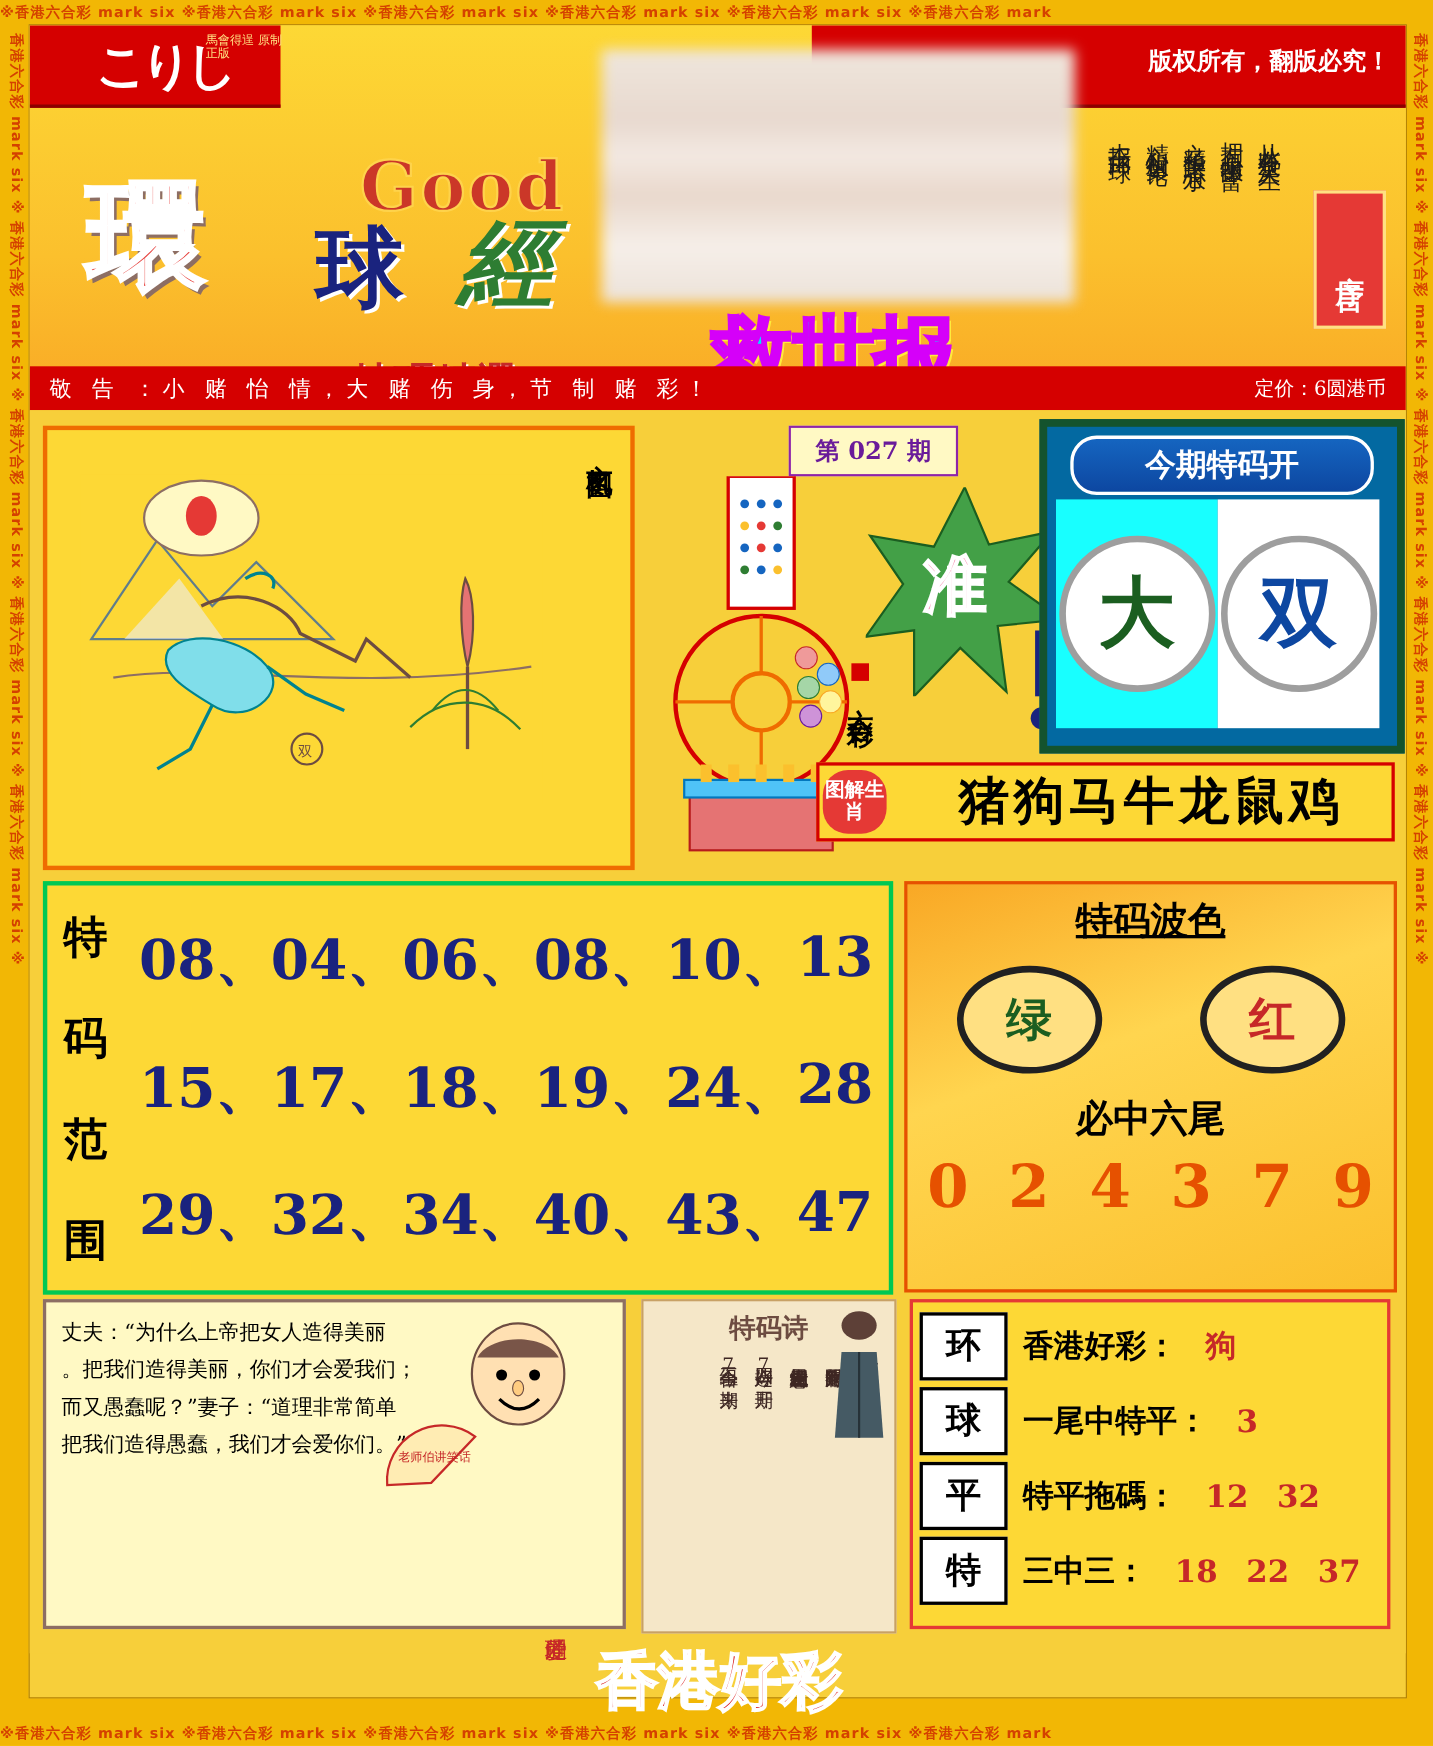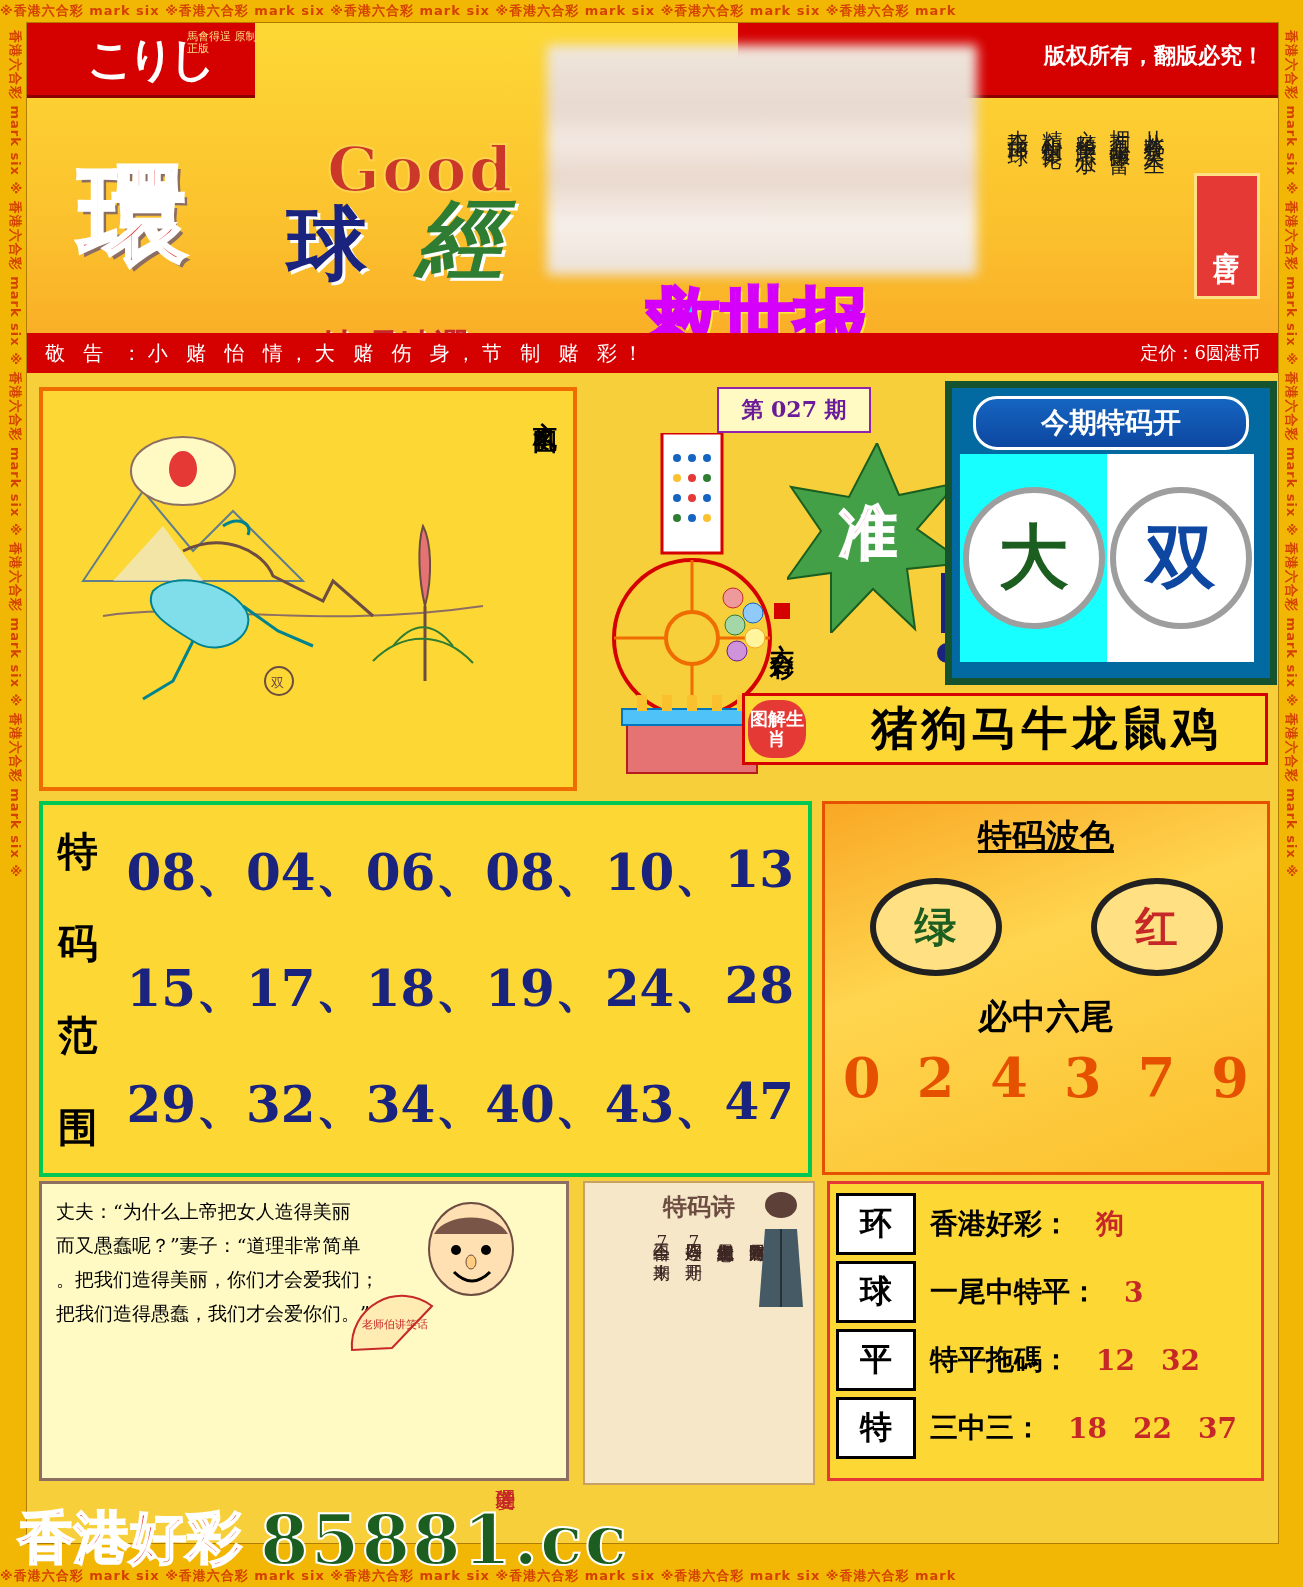--- a/index.html
+++ b/index.html
@@ -107,21 +107,21 @@
   .scroll-head{position:absolute;right:6px;top:6px;width:52px;height:120px;}
 
   
   .tip-box{position:absolute;left:800px;top:808px;width:437px;height:300px;background:#fdd835;border:3px solid #e53935;padding:6px;box-sizing:border-box;}
   .tip-row{display:flex;align-items:center;height:68px;}
   .tip-key{width:74px;height:56px;background:#fff;border:3px solid #000;color:#000;font-size:32px;font-weight:bold;display:flex;align-items:center;justify-content:center;font-family:"DejaVu Serif",serif;}
   .tip-val{flex:1;padding-left:14px;font-size:28px;font-weight:bold;color:#000;font-family:"DejaVu Serif",serif;display:flex;align-items:center;gap:26px;}
   .tip-val .num{color:#c62828;}
 
   
-  .ad{position:absolute;left:0;bottom:0;width:1290px;height:96px;display:flex;align-items:center;gap:18px;padding-left:18px;box-sizing:border-box;}
+  .ad{position:absolute;left:0;bottom:0;width:1290px;height:96px;display:flex;align-items:center;gap:18px;padding-left:18px;box-sizing:border-box;flex-direction:column;}
   .ad .t1{font-size:56px;font-weight:bold;color:#d50000;-webkit-text-stroke:2px #fff;font-family:"DejaVu Serif",serif;}
   .ad .t2{font-size:70px;font-weight:bold;color:#1b5e20;-webkit-text-stroke:2px #fff;font-family:"DejaVu Serif",serif;letter-spacing:2px;}
 </style>
 </head>
 <body>
 
 <div class="page">
 
   <div class="strip top">※香港六合彩 mark six ※香港六合彩 mark six ※香港六合彩 mark six ※香港六合彩 mark six ※香港六合彩 mark six ※香港六合彩 mark</div>
   <div class="strip bottom">※香港六合彩 mark six ※香港六合彩 mark six ※香港六合彩 mark six ※香港六合彩 mark six ※香港六合彩 mark six ※香港六合彩 mark</div>
@@ -306,22 +306,22 @@
           <span>2</span>
           <span>4</span>
           <span>3</span>
           <span>7</span>
           <span>9</span>
         </div>
       </div>
 
       <div class="joke-box">
         <div class="joke-text">丈夫：“为什么上帝把女人造得美丽</div>
+        <div class="joke-text">。把我们造得美丽，你们才会爱我们；</div>
         <div class="joke-text">而又愚蠢呢？”妻子：“道理非常简单</div>
-        <div class="joke-text">。把我们造得美丽，你们才会爱我们；</div>
         <div class="joke-text">把我们造得愚蠢，我们才会爱你们。”</div>
         <svg class="joke-face" viewBox="0 0 110 110">
           <ellipse cx="55" cy="55" rx="42" ry="46" fill="#ffe0b2" stroke="#6d4c41" stroke-width="2"></ellipse>
           <path d="M18 40 C30 18 80 18 92 40" fill="#795548"></path>
           <circle cx="40" cy="56" r="5" fill="#000"></circle>
             <circle cx="70" cy="56" r="5" fill="#000"></circle>
           <path d="M38 78 C50 90 62 90 74 78" fill="none" stroke="#000" stroke-width="3"></path>
           <ellipse cx="55" cy="68" rx="5" ry="7" fill="#ffcc80" stroke="#6d4c41"></ellipse>
         </svg>
         <svg class="joke-fan" viewBox="0 0 92 70">

